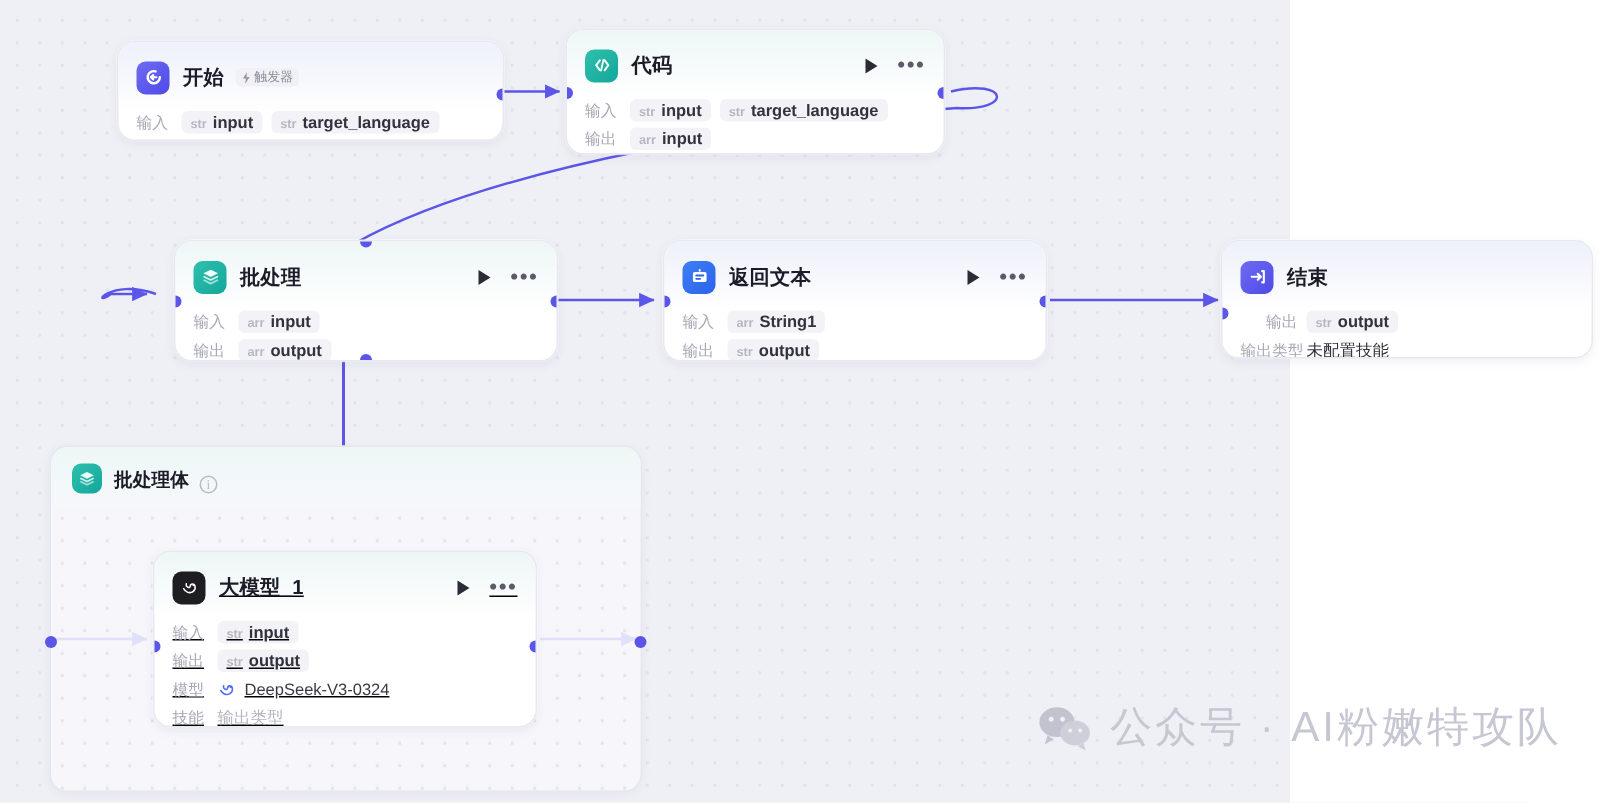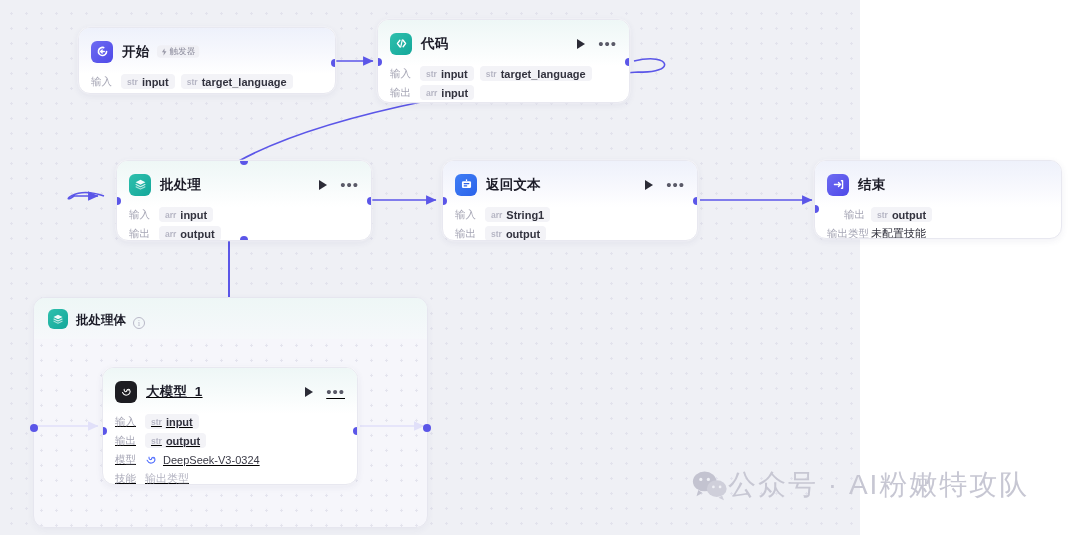--- a/index.html
+++ b/index.html
@@ -116,21 +116,21 @@
   .group-canvas {
     position: absolute; left:0; right:0; top:40px; bottom:0;
     background-image: radial-gradient(circle, #e4e4ee 1px, transparent 1.1px);
     background-size: 15px 15px;
     border-radius: 0 0 11px 11px;
   }
 
   
   .watermark {
     position: absolute; left: 692px; top: 466px;
-    display: flex; align-items: center; 
+    display: flex; align-items: center; gap: 12px;
     color: #c9c9d4; user-select: none;
   }
   .wm-text { font-size: 28px; letter-spacing: 2px; white-space: nowrap; color:#c7c7d3; }
 </style>
 </head>
 <body>
 
 <div id="canvas">
 
   <svg id="edges" viewBox="0 0 1080 535">

